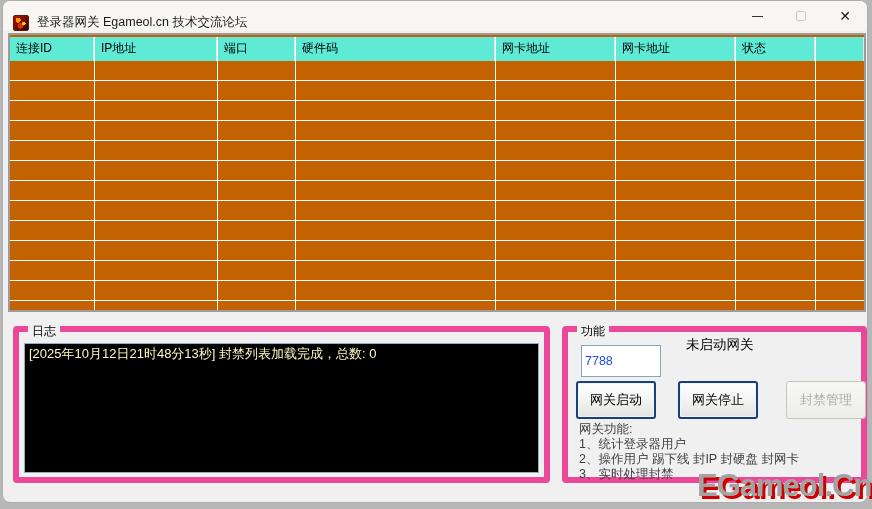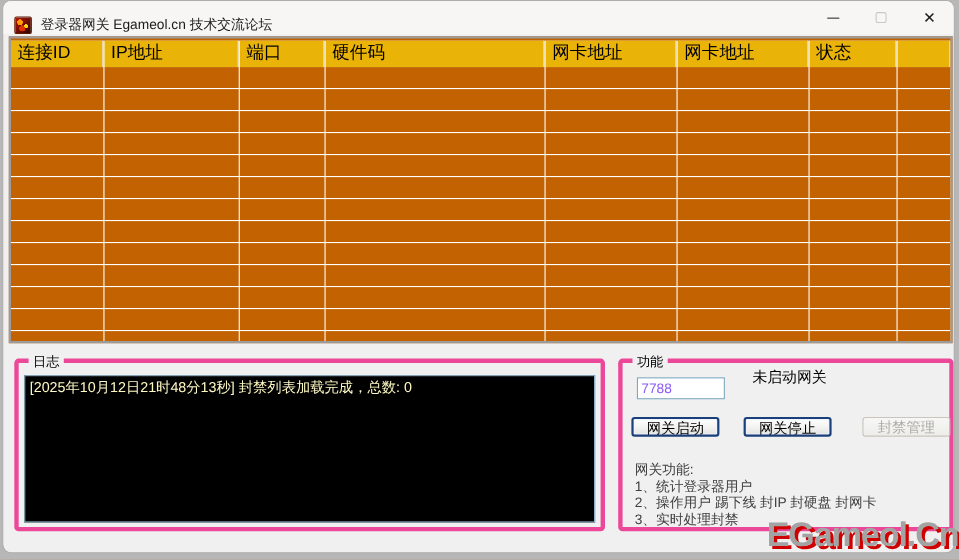--- a/index.html
+++ b/index.html
@@ -25,44 +25,44 @@
     font-size:13px; color:#222; }
   .min-glyph { display:block; width:11px; height:1px; background:#333; }
   .max-glyph { display:block; width:10px; height:10px; border:1px solid #c9c9c9; border-radius:2px; }
   .close-glyph { font-size:14px; color:#1a1a1a; line-height:1; }
 
   
   .listview { position:absolute; left:5px; top:32px; width:858px; height:279px;
     border:2px solid #9b9b9b; background:#c26200; padding-top:2px; overflow:hidden; }
   .lv-grid { display:grid; grid-template-columns:84px 122px 77px 199px 119px 119px 79px 1fr; column-gap:1px; }
   .lv-header { background:#ffffff; }
-  .lv-header .hcell { background:#eab308; height:24px; line-height:23px; font-size:16px; color:#000;
+  .lv-header .hcell { background:#5eead4; height:24px; line-height:23px; font-size:12px; color:#000;
     padding-left:6px; border-right:1px solid #e6e6e6; white-space:nowrap; overflow:hidden; }
   .lv-body { background:#ffffff; }
   .lv-row { background:#ffffff; margin-bottom:1px; }
   .lv-row .cell { background:#c26200; height:19px; }
 
   
-  .groupbox { position:absolute; border:4px solid #ec4899; border-radius:4px;text-decoration:underline; }
+  .groupbox { position:absolute; border:6px solid #ec4899; border-radius:4px;text-decoration:underline; }
   .groupbox .legend { position:absolute; top:-8px; left:9px; background:#f0f0f0; padding:0 4px;
     font-size:12px; color:#000; line-height:15px; }
   .gb-log { left:10px; top:325px; width:537px; height:157px; }
   .gb-panel { left:559px; top:325px; width:305px; height:157px; }
 
   
   .console { position:absolute; left:5px; top:11px; right:5px; bottom:4px; background:#000;
     border:1px solid #8fb0c4; padding:1px 4px; overflow:hidden; }
   .console .log-line { color:#fef9c3; font-size:13px; line-height:17px; white-space:nowrap; }
 
   
-  .port-input { position:absolute; left:13px; top:13px; width:80px; height:20px;
+  .port-input { position:absolute; left:13px; top:13px; width:80px; height:32px;
     border:1px solid #7fa8c0; background:#fff; font-size:12.5px; padding-left:3px;
-    font-family:"Liberation Sans", sans-serif; color:#8b5cf6; outline:none; }
+    font-family:"Liberation Sans", sans-serif; color:#1d4ed8; outline:none; }
   .status-label { position:absolute; left:118px; top:4px; font-size:13.5px; color:#000; }
-  .btn { position:absolute; top:49px; height:18px; border-radius:3px; font-size:13px;
+  .btn { position:absolute; top:49px; height:38px; border-radius:3px; font-size:13px;
     font-family:"Liberation Sans", sans-serif; color:#000;
     background:linear-gradient(#ffffff,#f2f2f1 55%,#e3e3e0); }
   .btn-active { border:2px solid #1b3f7a; box-shadow:inset 0 0 0 1px #eef4fb; }
   .btn-start { left:8px;  width:80px; }
   .btn-stop  { left:110px; width:80px; }
   .btn-disabled { left:218px; width:80px; border:1px solid #c9c5bb; color:#aeaca7;
     background:linear-gradient(#f7f7f5,#ededea); }
   .info-block { position:absolute; left:11px; top:90px; }
   .info-line { font-size:12.5px; line-height:15px; color:#404040; white-space:pre; }
 

